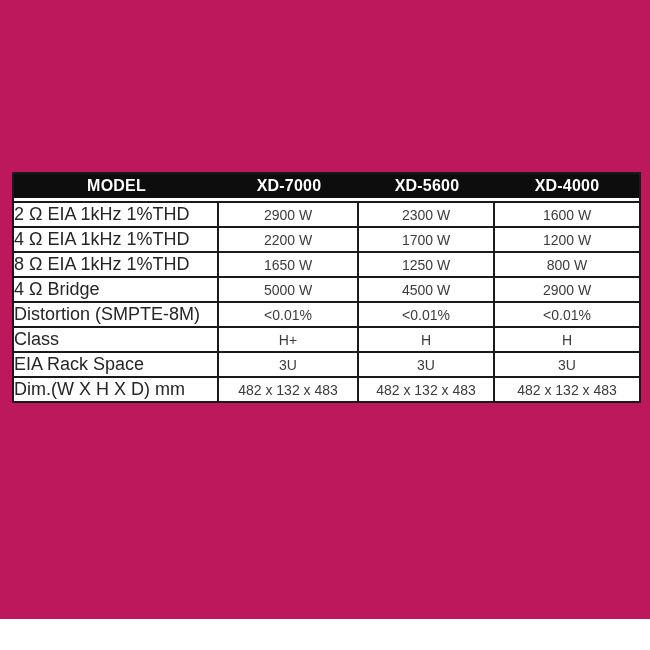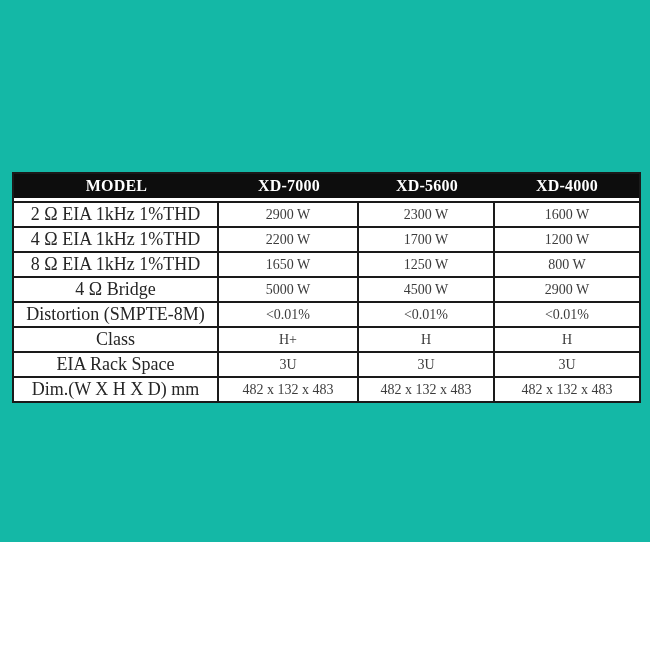--- a/index.html
+++ b/index.html
@@ -3,24 +3,24 @@
 <meta charset="utf-8">
 <style>
   html, body {
     margin: 0;
     padding: 0;
     background: #ffffff;
   }
   .canvas {
     position: relative;
     width: 650px;
-    height: 542px;
-    background: #14b8a6;
+    height: 619px;
+    background: #be185d;
     overflow: hidden;
-    font-family: Liberation Serif, serif;
+    font-family: Liberation Sans, sans-serif;
   }
   table.spec {
     position: absolute;
     left: 12px;
     top: 172px;
     width: 625px;
     border-spacing: 0;
     border: 2px solid #1a1a1a;
     table-layout: fixed;
     background: #ffffff;
@@ -43,21 +43,21 @@
     border: 0;
     border-top: 2px solid #1a1a1a;
     vertical-align: middle;
     background: #ffffff;
     box-sizing: content-box;
   }
   table.spec td:not(:last-child) {
     border-right: 2px solid #1a1a1a;
   }
   td.label {
-    text-align: center;
+    text-align: left;
     padding-left: 7px;
     font-size: 18px;
     color: #262626;
   }
   td.value {
     text-align: center;
     font-size: 14px;
     color: #3c3c3c;
     margin-left: 8px;
   }

